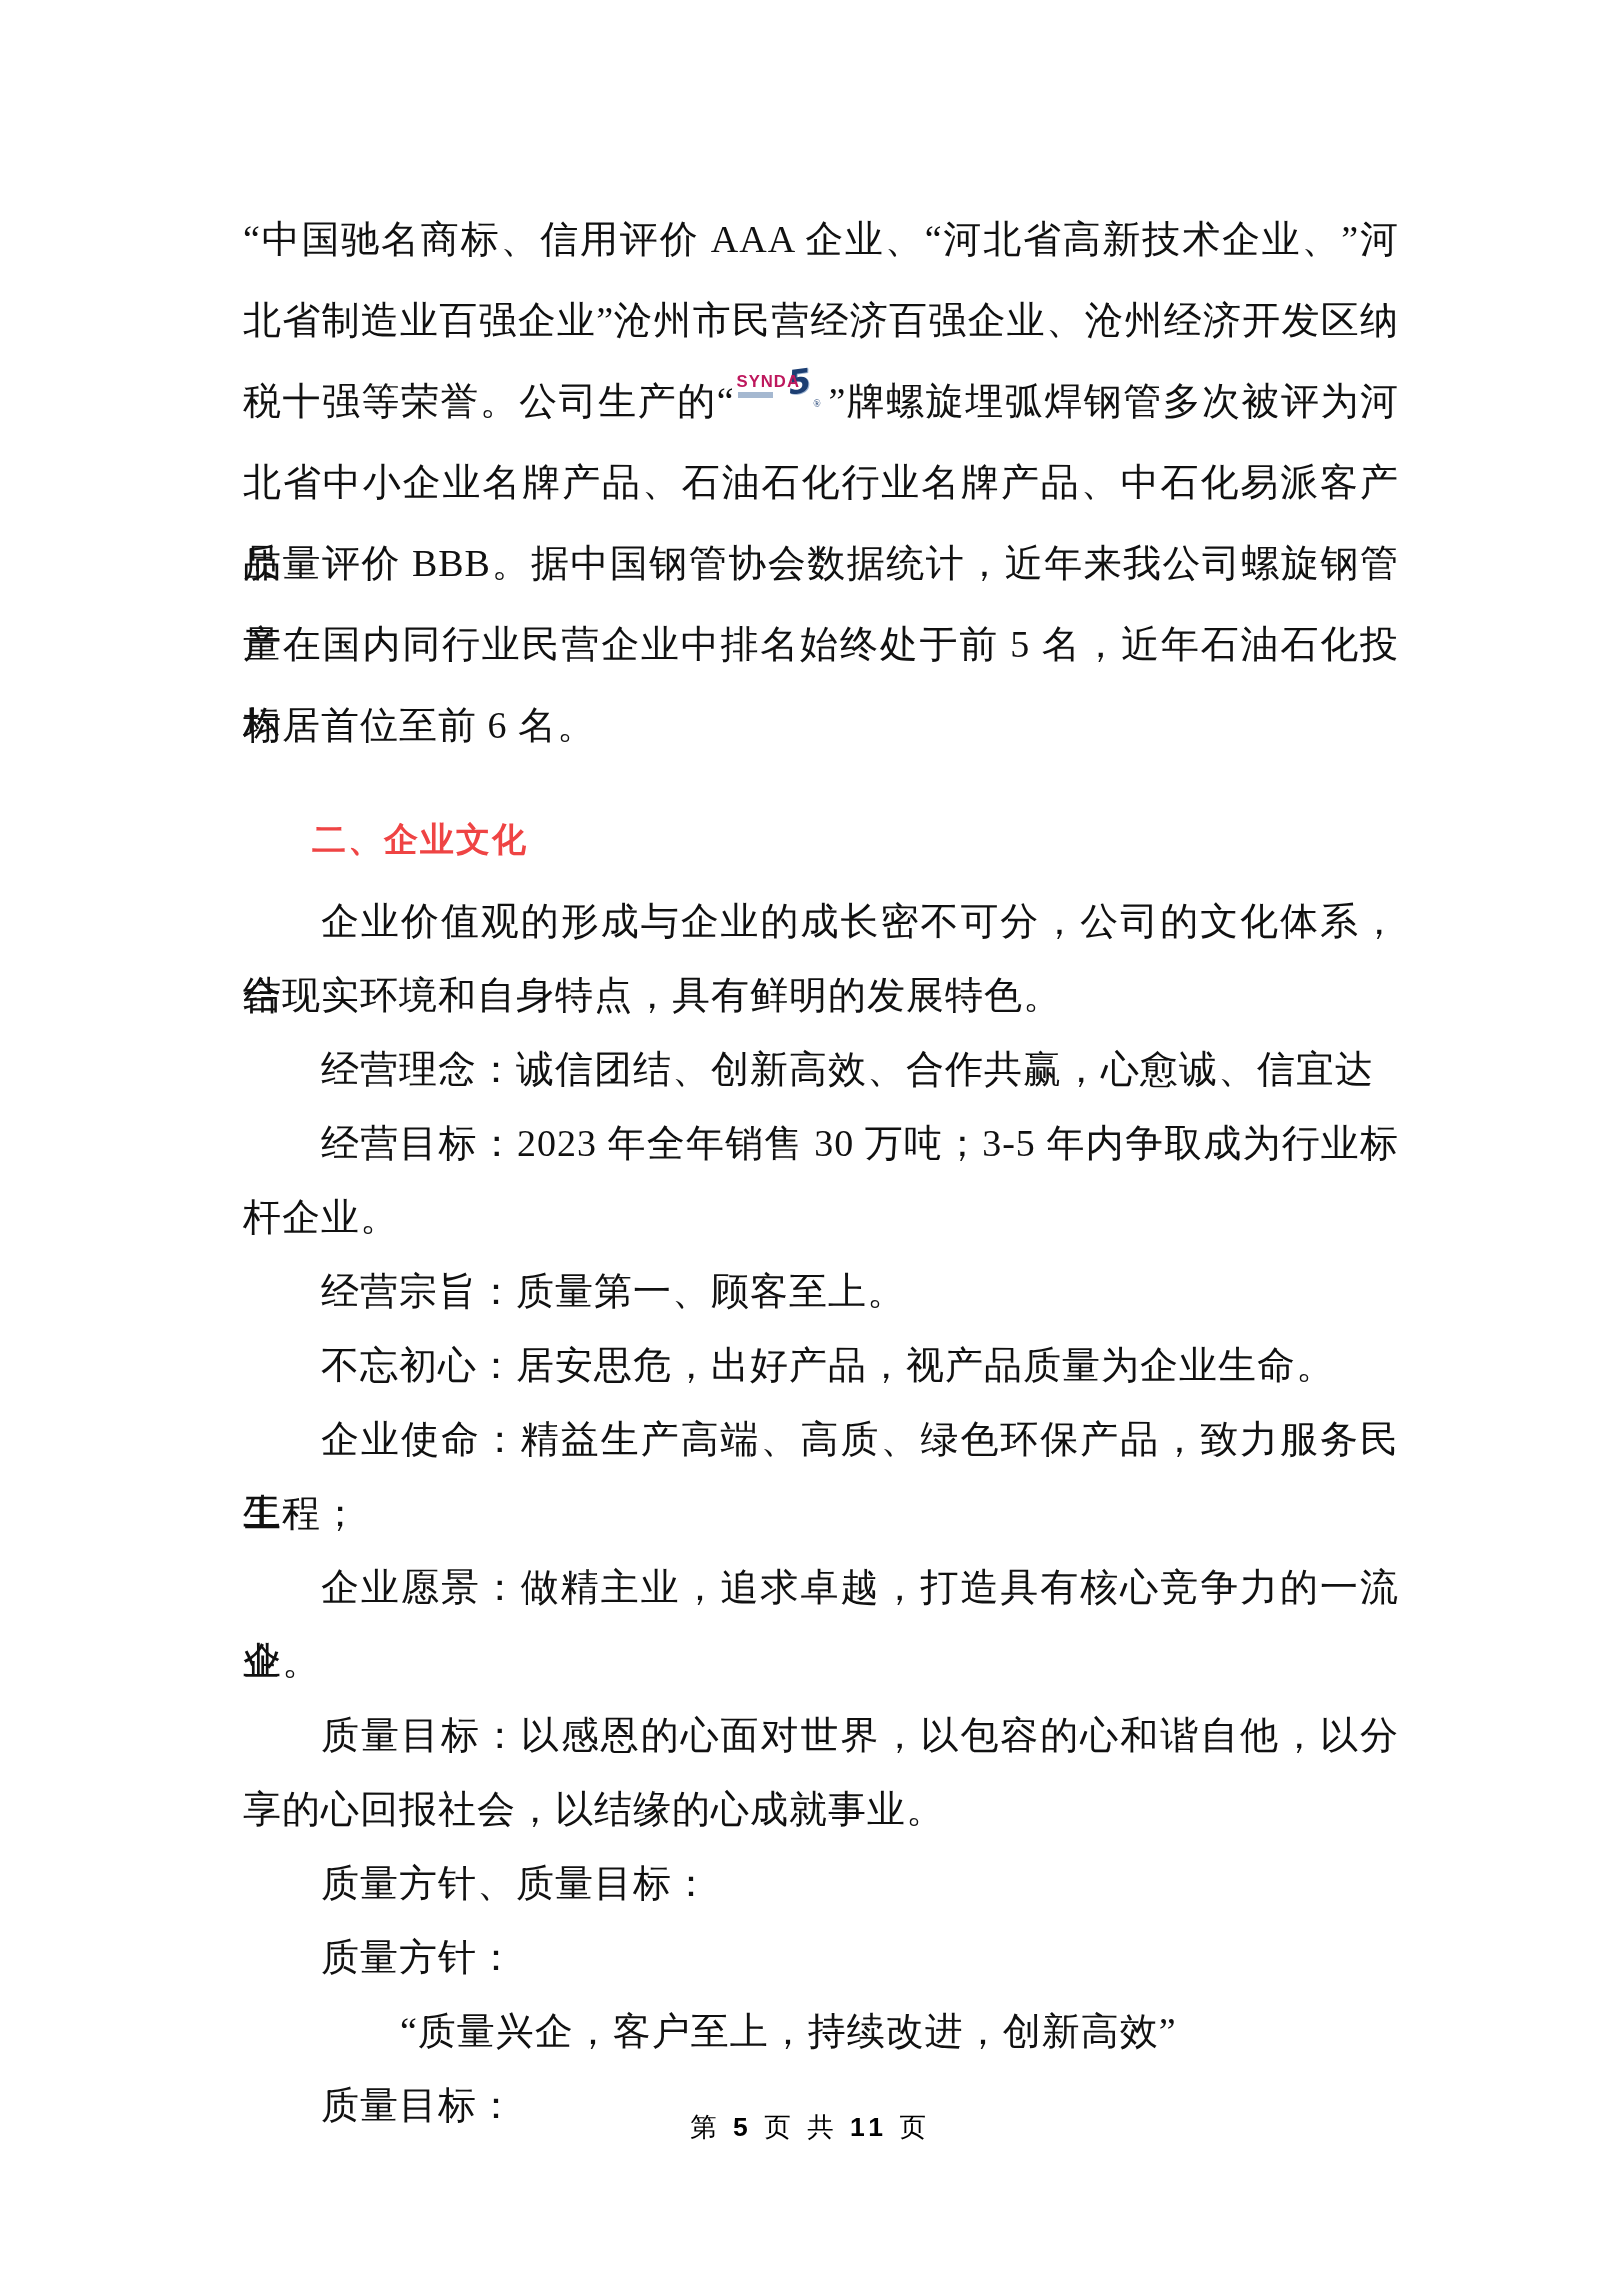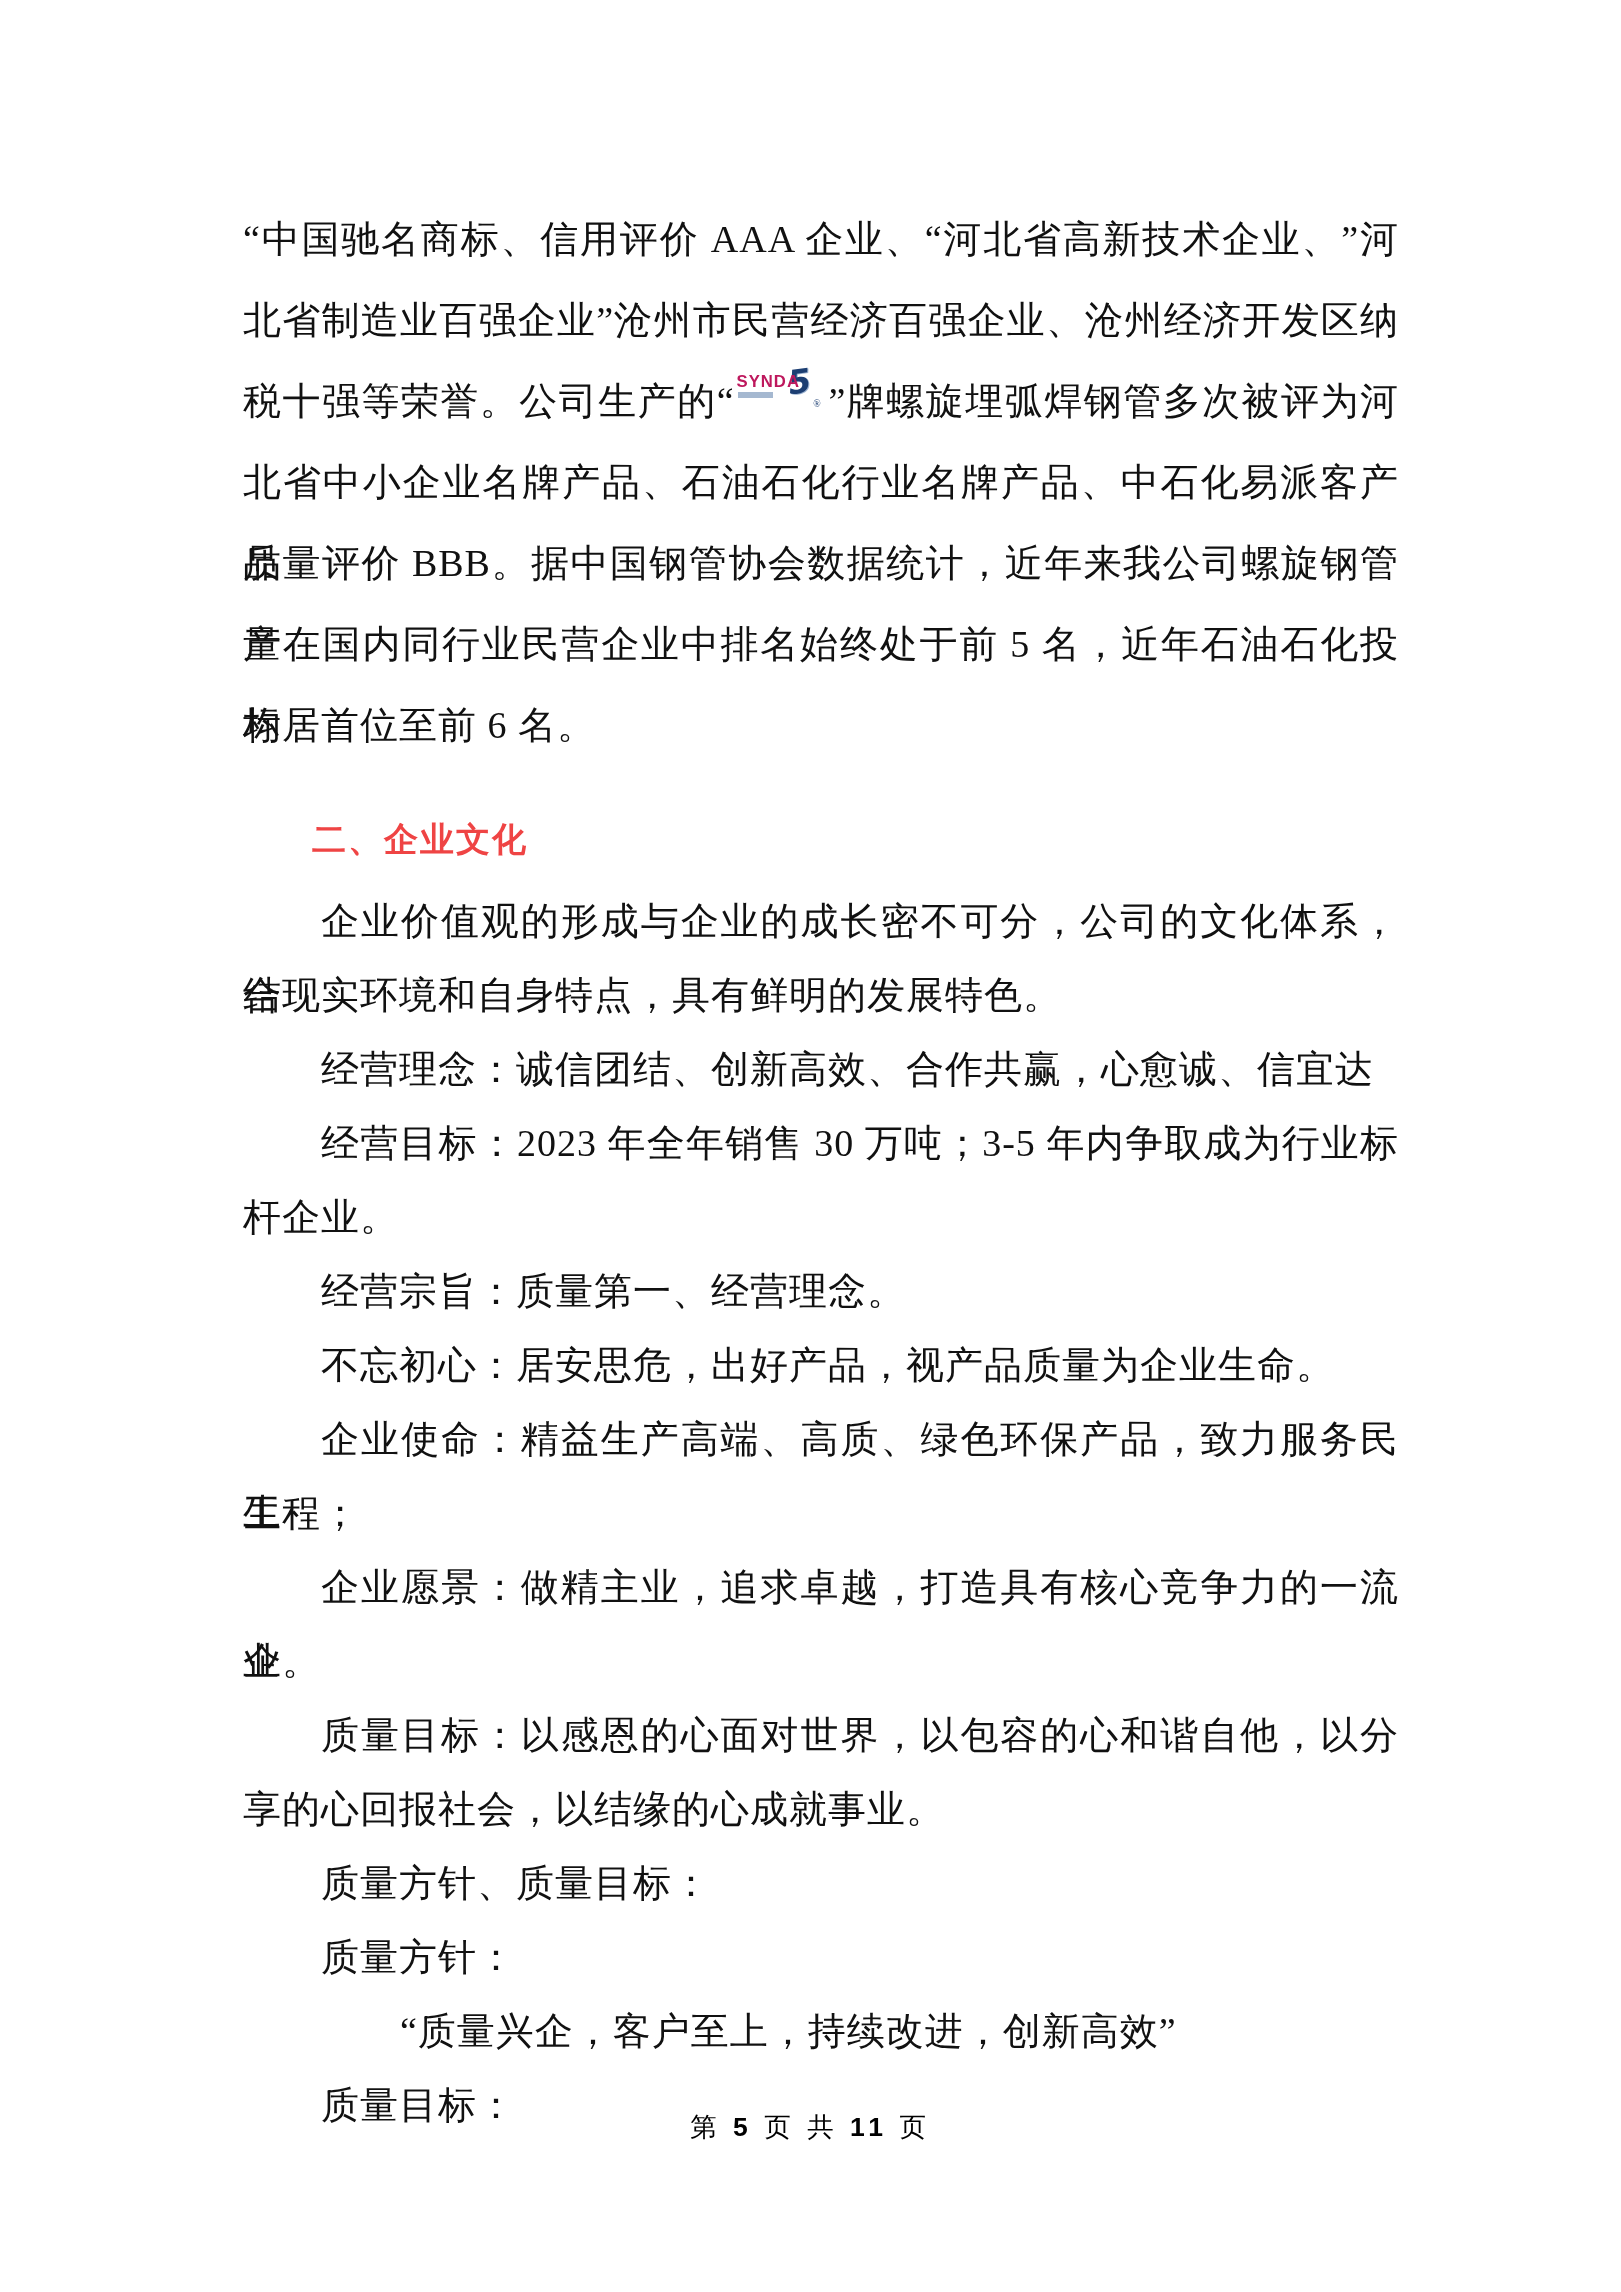--- a/index.html
+++ b/index.html
@@ -129,21 +129,21 @@
     </div>
 
     <div class="heading">二、企业文化</div>
 
     <div class="s2">
       <div class="line fill indent1">企业价值观的形成与企业的成长密不可分，公司的文化体系，结</div>
       <div class="line">合现实环境和自身特点，具有鲜明的发展特色。</div>
       <div class="line indent1">经营理念：诚信团结、创新高效、合作共赢，心愈诚、信宜达</div>
       <div class="line fill indent1">经营目标：2023 年全年销售 30 万吨；3-5 年内争取成为行业标</div>
       <div class="line">杆企业。</div>
-      <div class="line indent1">经营宗旨：质量第一、经营理念。</div>
+      <div class="line indent1">经营宗旨：质量第一、顾客至上。</div>
       <div class="line indent1">不忘初心：居安思危，出好产品，视产品质量为企业生命。</div>
       <div class="line fill indent1">企业使命：精益生产高端、高质、绿色环保产品，致力服务民生</div>
       <div class="line">工程；</div>
       <div class="line fill indent1">企业愿景：做精主业，追求卓越，打造具有核心竞争力的一流企</div>
       <div class="line">业。</div>
       <div class="line fill indent1">质量目标：以感恩的心面对世界，以包容的心和谐自他，以分</div>
       <div class="line">享的心回报社会，以结缘的心成就事业。</div>
       <div class="line indent1">质量方针、质量目标：</div>
       <div class="line indent1">质量方针：</div>
       <div class="line indent2">“质量兴企，客户至上，持续改进，创新高效”</div>

